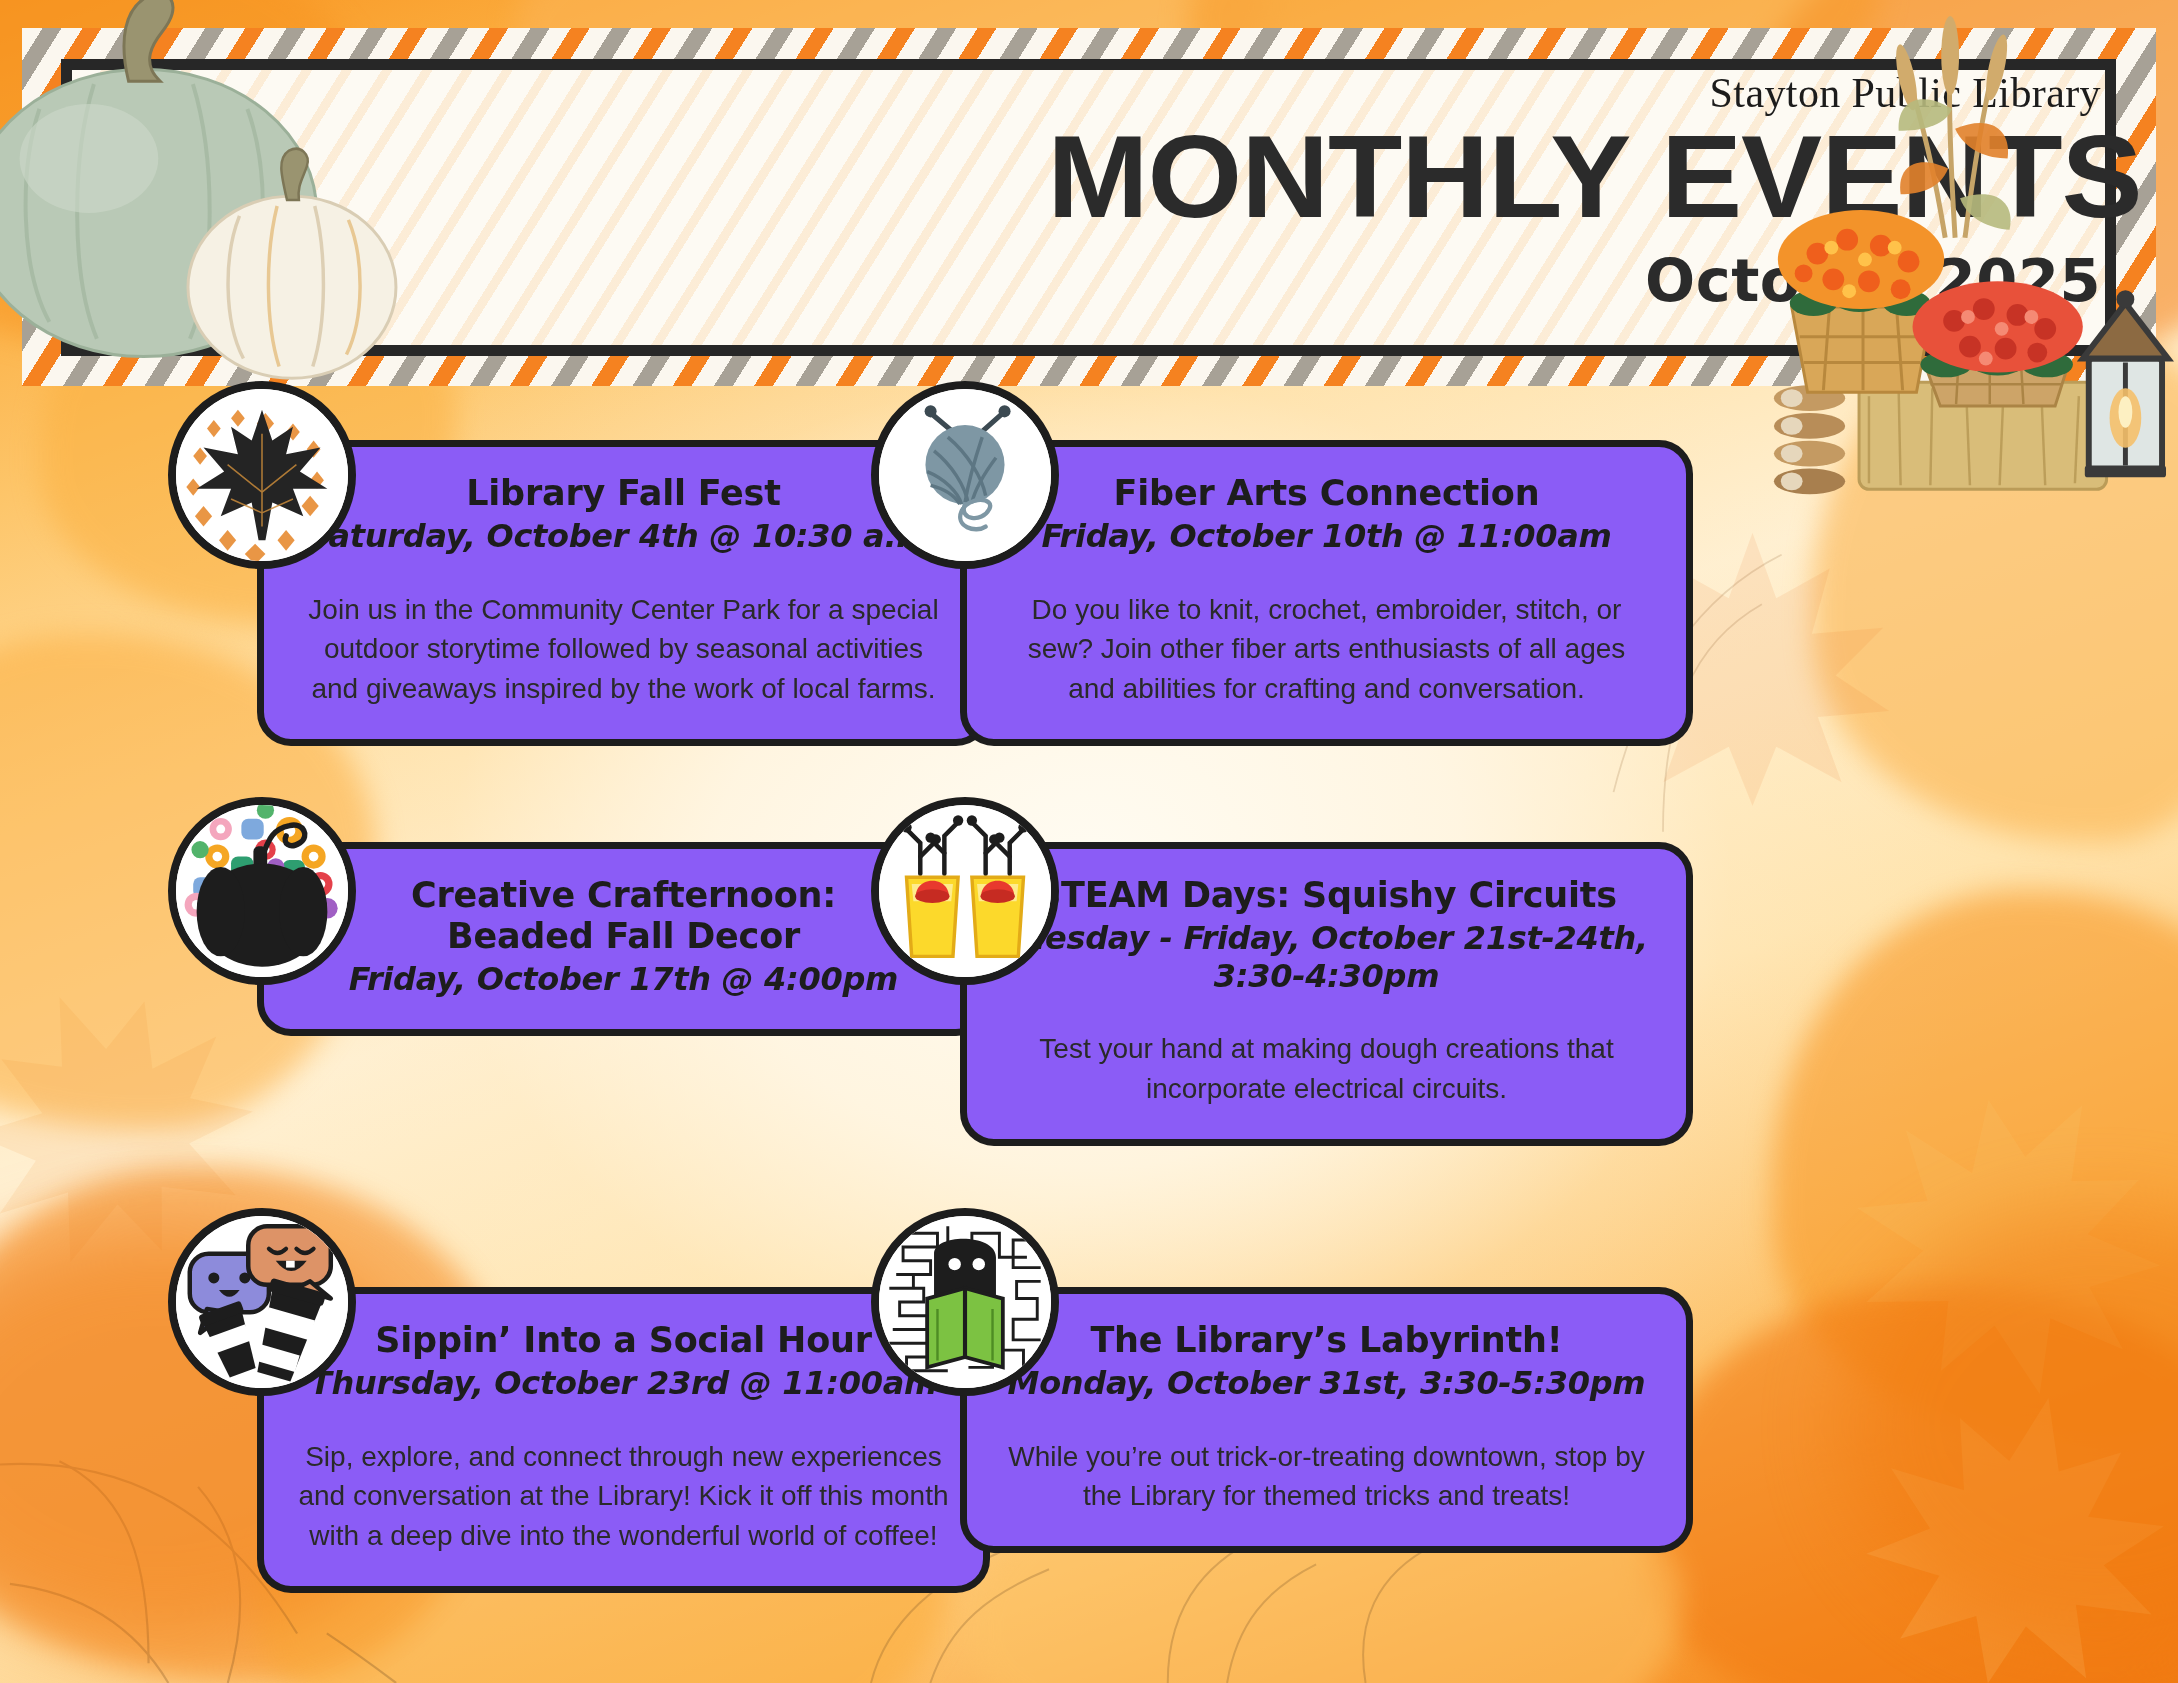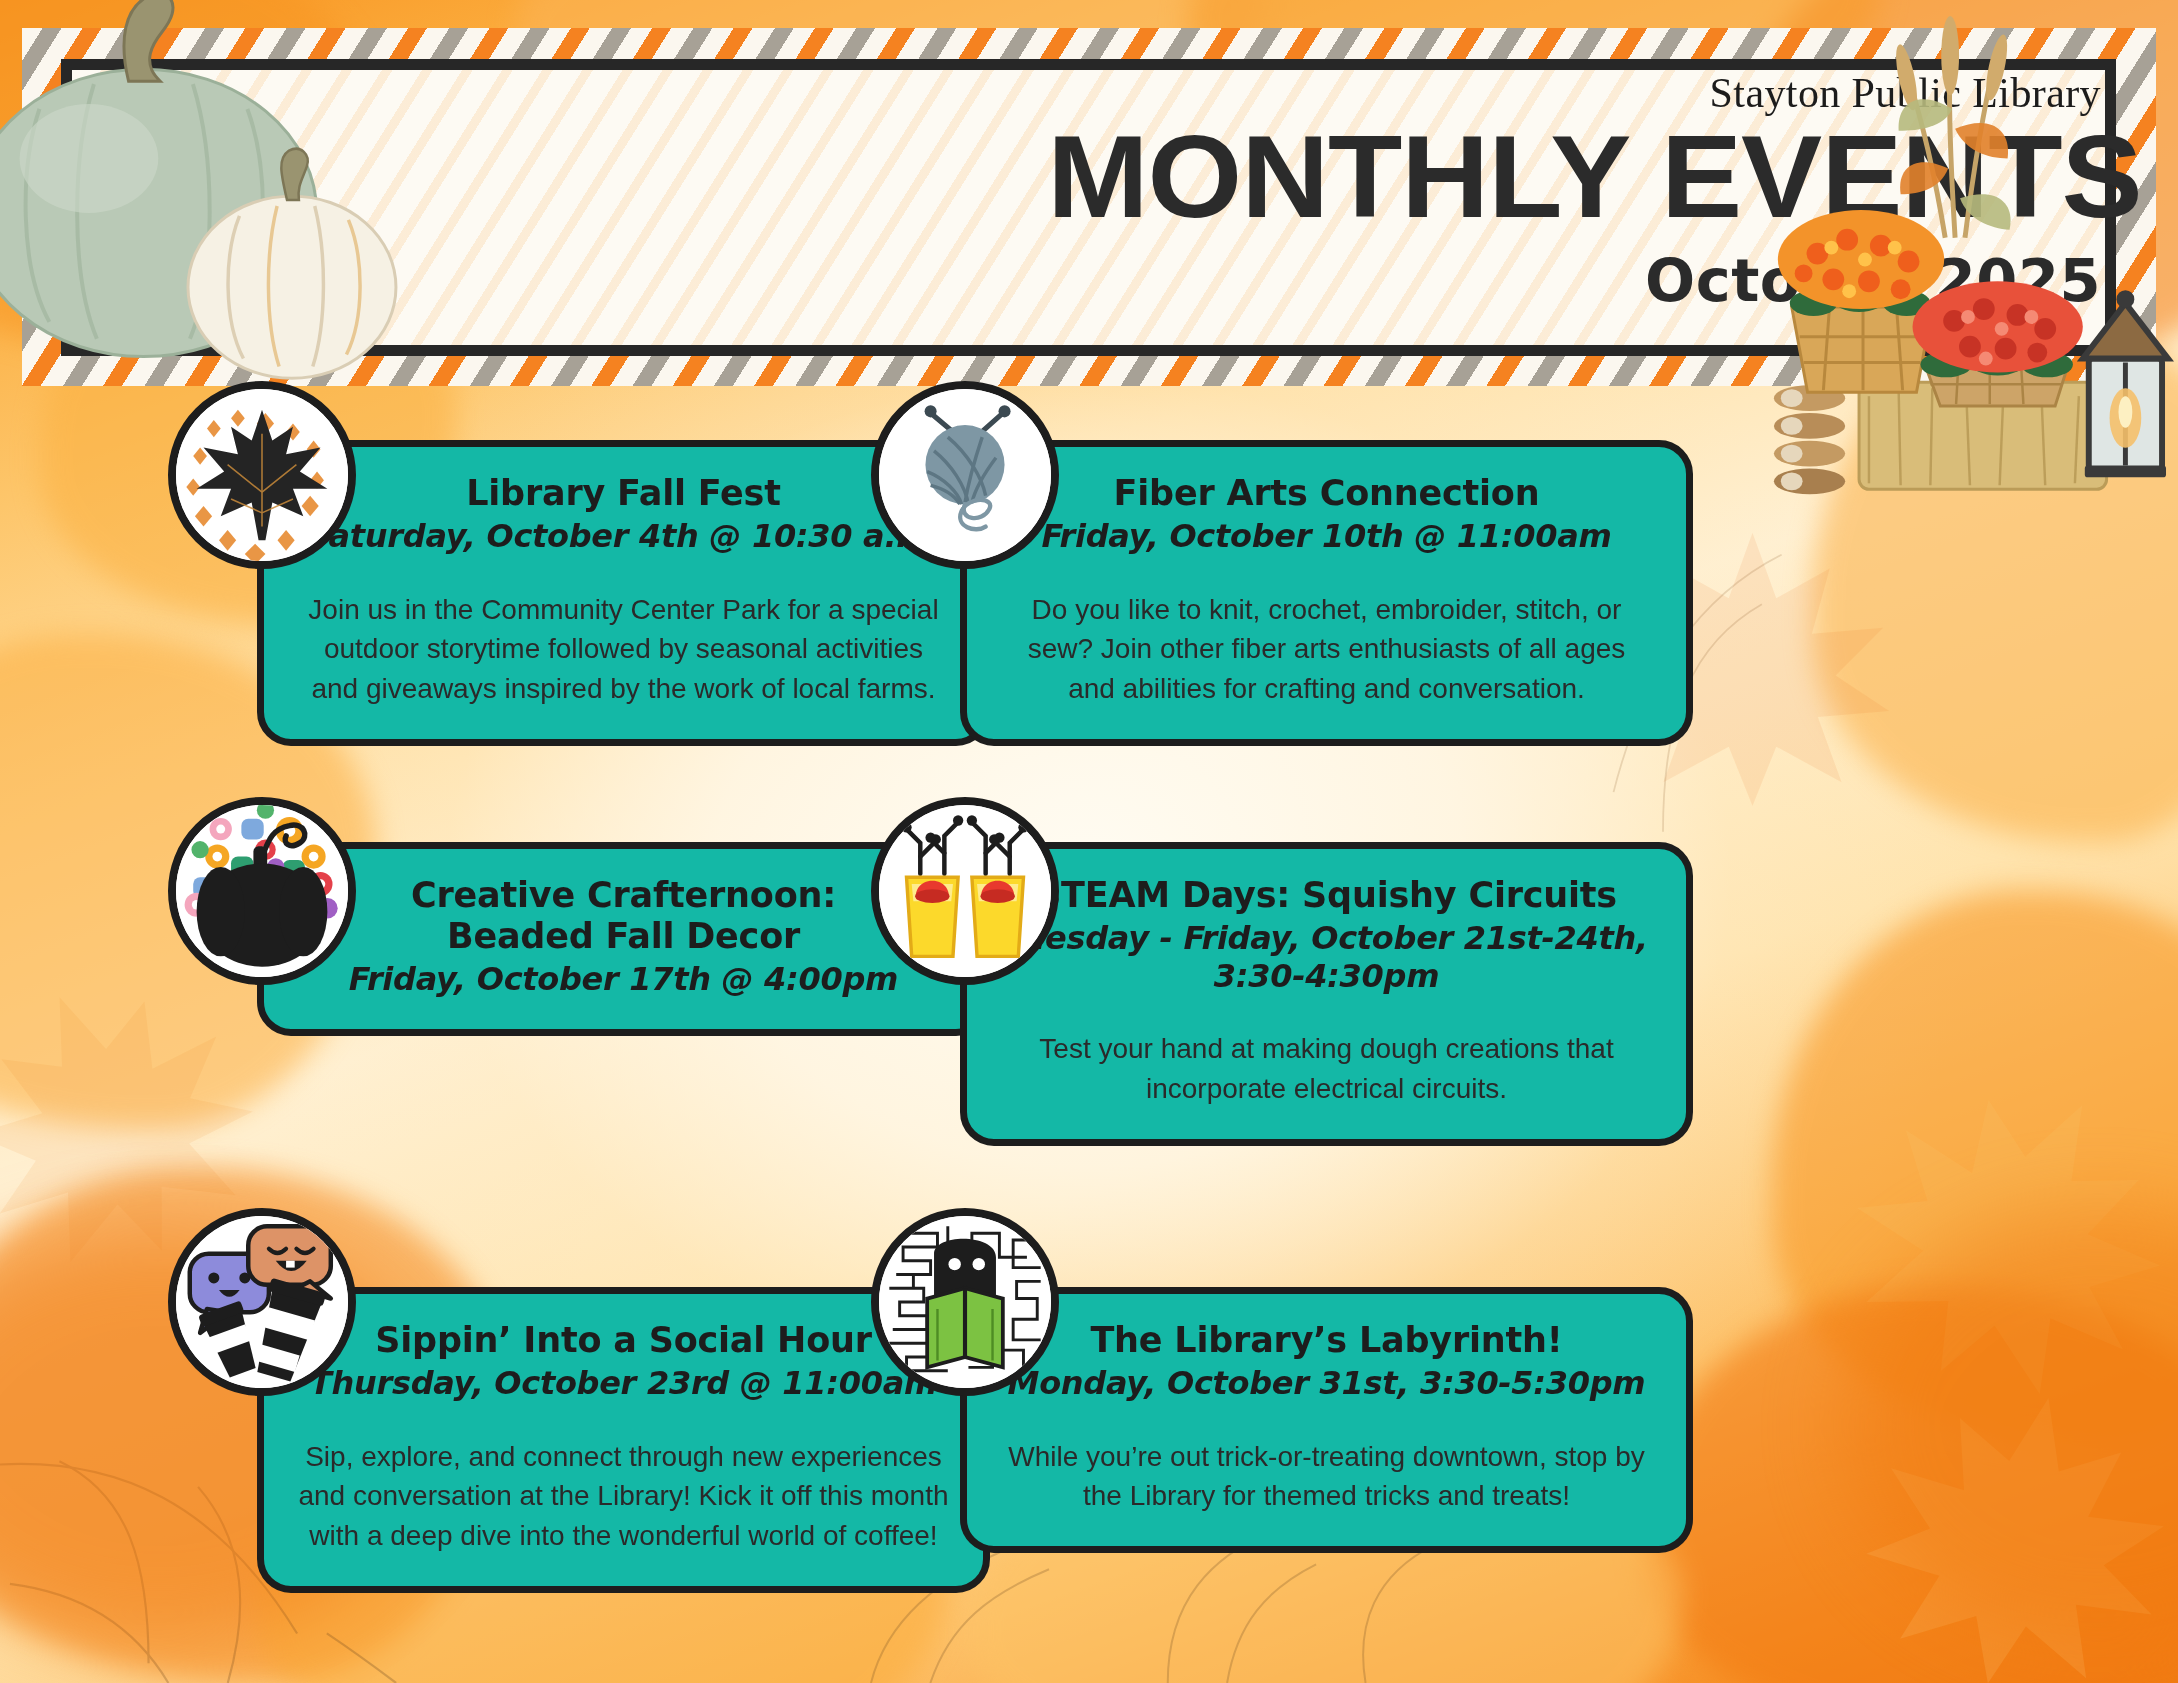--- a/index.html
+++ b/index.html
@@ -128,21 +128,21 @@
     height: 1218px;
   }
   .event {
     position: absolute;
     width: 822px;
   }
   .card {
     position: absolute;
     left: 89px;
     width: 733px;
-    background: #14b8a6;
+    background: #8b5cf6;
     border: 7px solid #1d1d1d;
     border-radius: 34px;
     padding: 26px 34px 30px 34px;
     text-align: center;
   }
   .icon-badge {
     position: absolute;
     left: 0; top: 0;
     width: 188px; height: 188px;
     border-radius: 50%;

